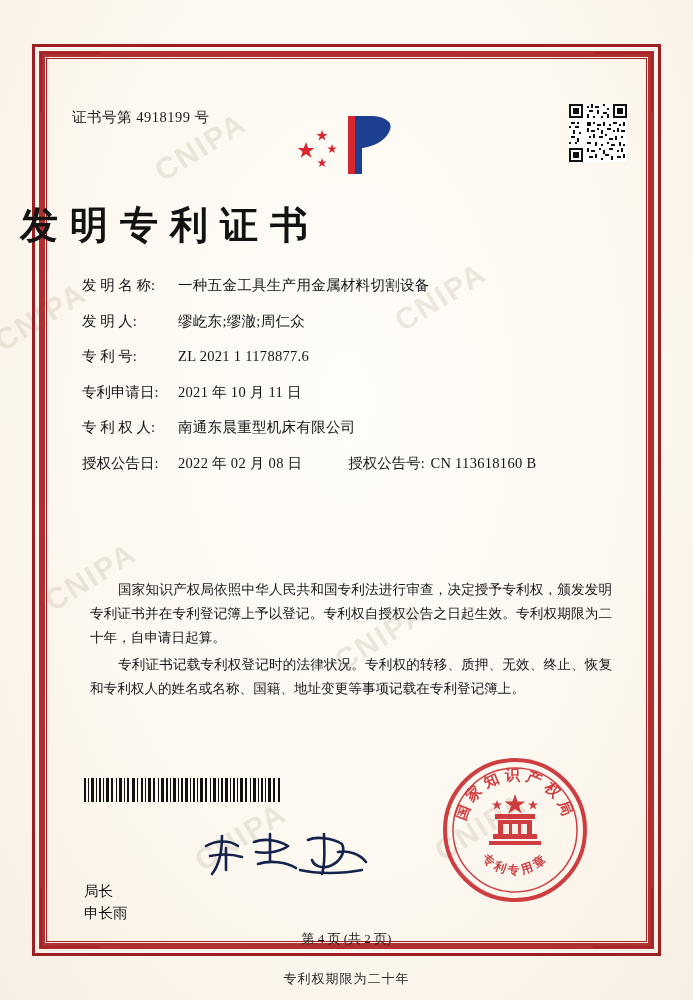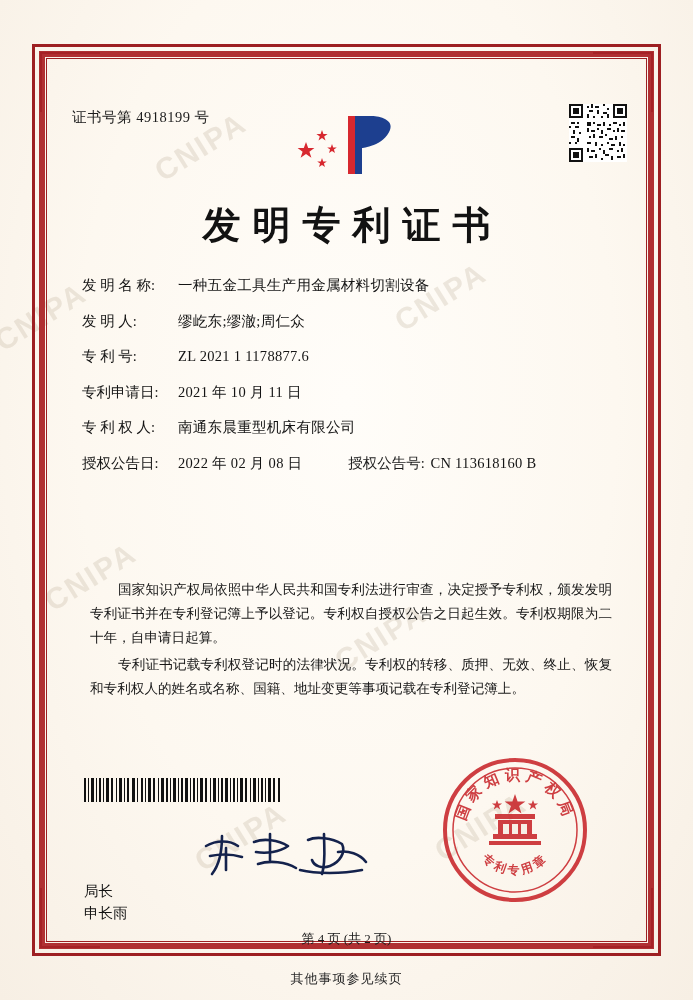--- a/index.html
+++ b/index.html
@@ -96,22 +96,22 @@
 
   .qr {
     position: absolute;
     right: 66px; top: 104px;
     width: 58px; height: 58px;
     background-color: #fff;
   }
 
   .title {
     position: absolute;
-    left: 0; right: 0; top: 200px;
-    text-align: center;
+    left: 8px; right: 0; top: 200px;
+    text-align: left;
     font-size: 38px;
     font-weight: bold;
     letter-spacing: 12px;
     text-indent: 12px;
     color: #121212;
     font-family: "DejaVu Serif", serif;
   }
 
   
   .fields {
@@ -486,13 +486,13 @@
         <path d="M128 8 C128 22, 130 36, 126 48"></path>
         <path d="M142 26 C152 24, 164 28, 170 36"></path>
         <path d="M104 44 C120 48, 146 48, 166 44"></path>
       </g>
     </svg>
   </div>
 
   <div class="footer-page">第 4 页 (共 2 页)</div>
 </div>
 
-<div class="footer-note">其他事项参见续页</div>
+<div class="footer-note">专利权期限为二十年</div>
 
 </body></html>

